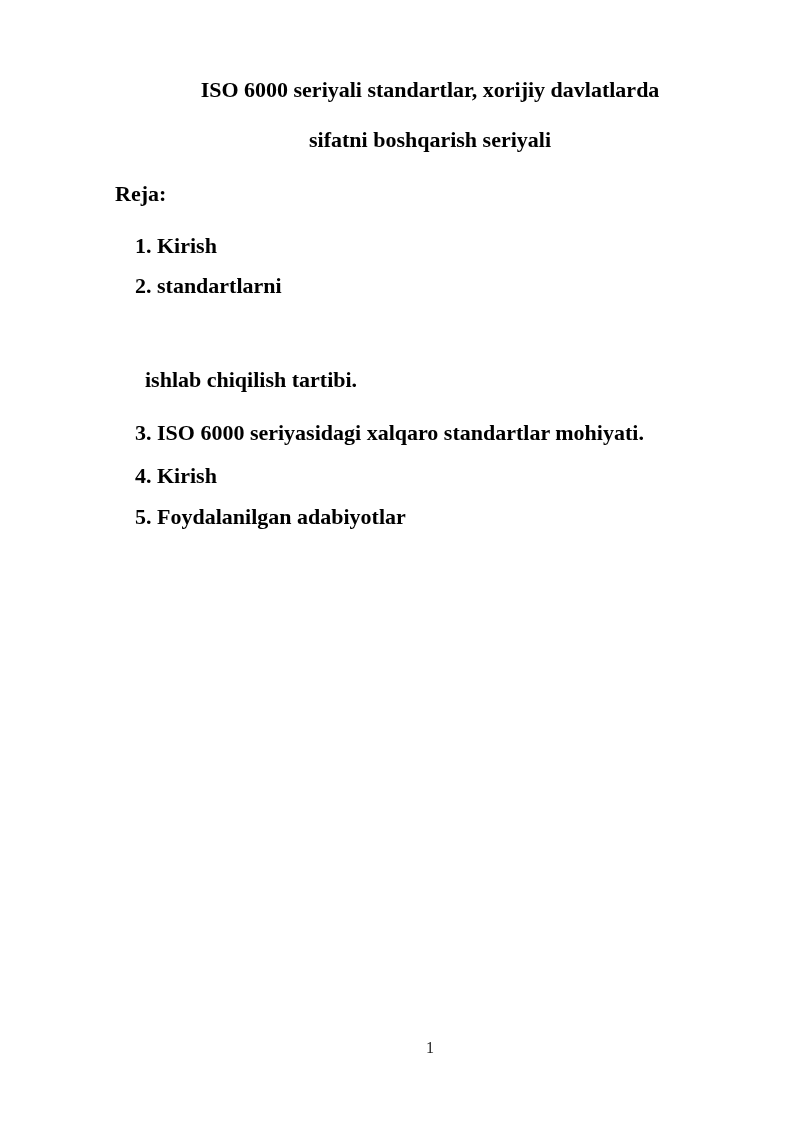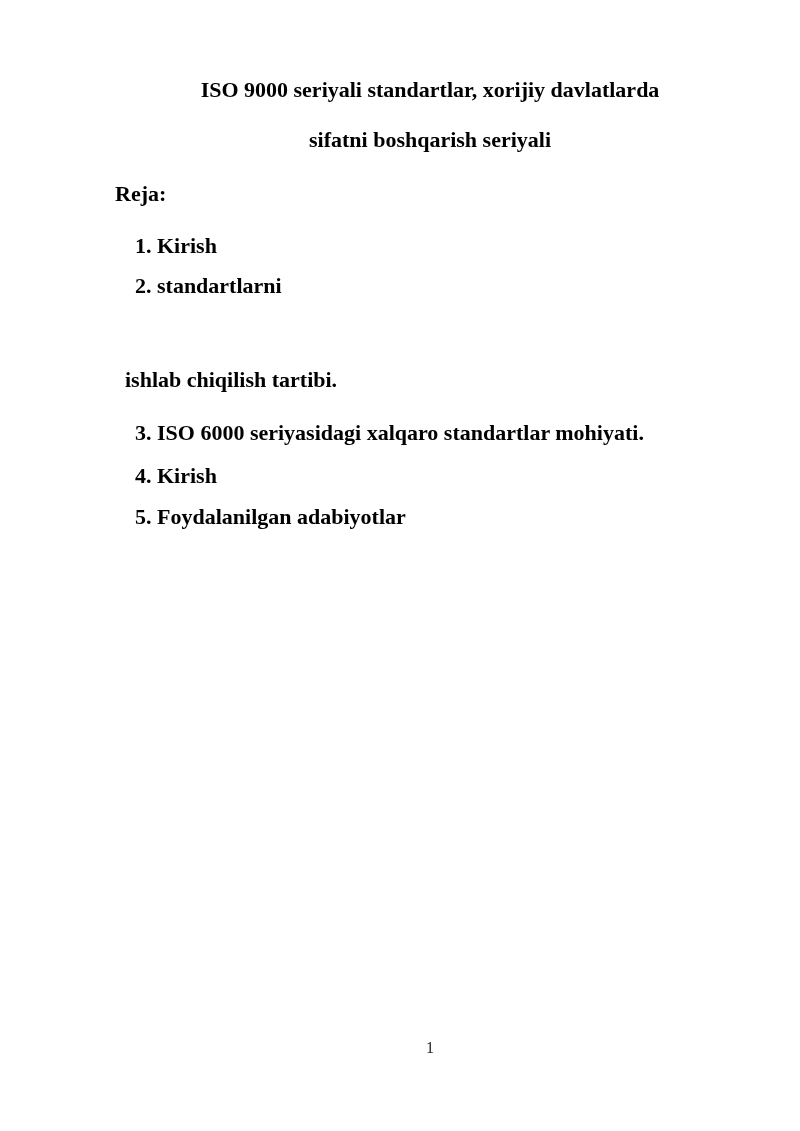--- a/index.html
+++ b/index.html
@@ -39,38 +39,38 @@
   }
   .num {
     flex: 0 0 22px;
     width: 22px;
   }
   .txt .line {
     display: block;
     text-align: center;
   }
   .para {
-    left: 125px;
+    left: 145px;
   }
   .footer {
     left: 115px;
     width: 630px;
     text-align: center;
     font-weight: normal;
     font-size: 16px;
     line-height: 20px;
     color: #1f1f1f;
   }
 </style>
 </head>
 <body>
 
 <div class="page">
 
-  <div class="row title-line" style="top:68px">ISO 9000 seriyali standartlar, xorijiy davlatlarda</div>
+  <div class="row title-line" style="top:68px">ISO 6000 seriyali standartlar, xorijiy davlatlarda</div>
 
   <div class="row title-line" style="top:118px">sifatni boshqarish seriyali</div>
 
   <div class="row heading" style="top:172px">Reja:</div>
 
   <div class="row item" style="top:224px">
     <span class="num">1.</span>
     <span class="txt">
       <span class="line">Kirish</span>
     </span>

